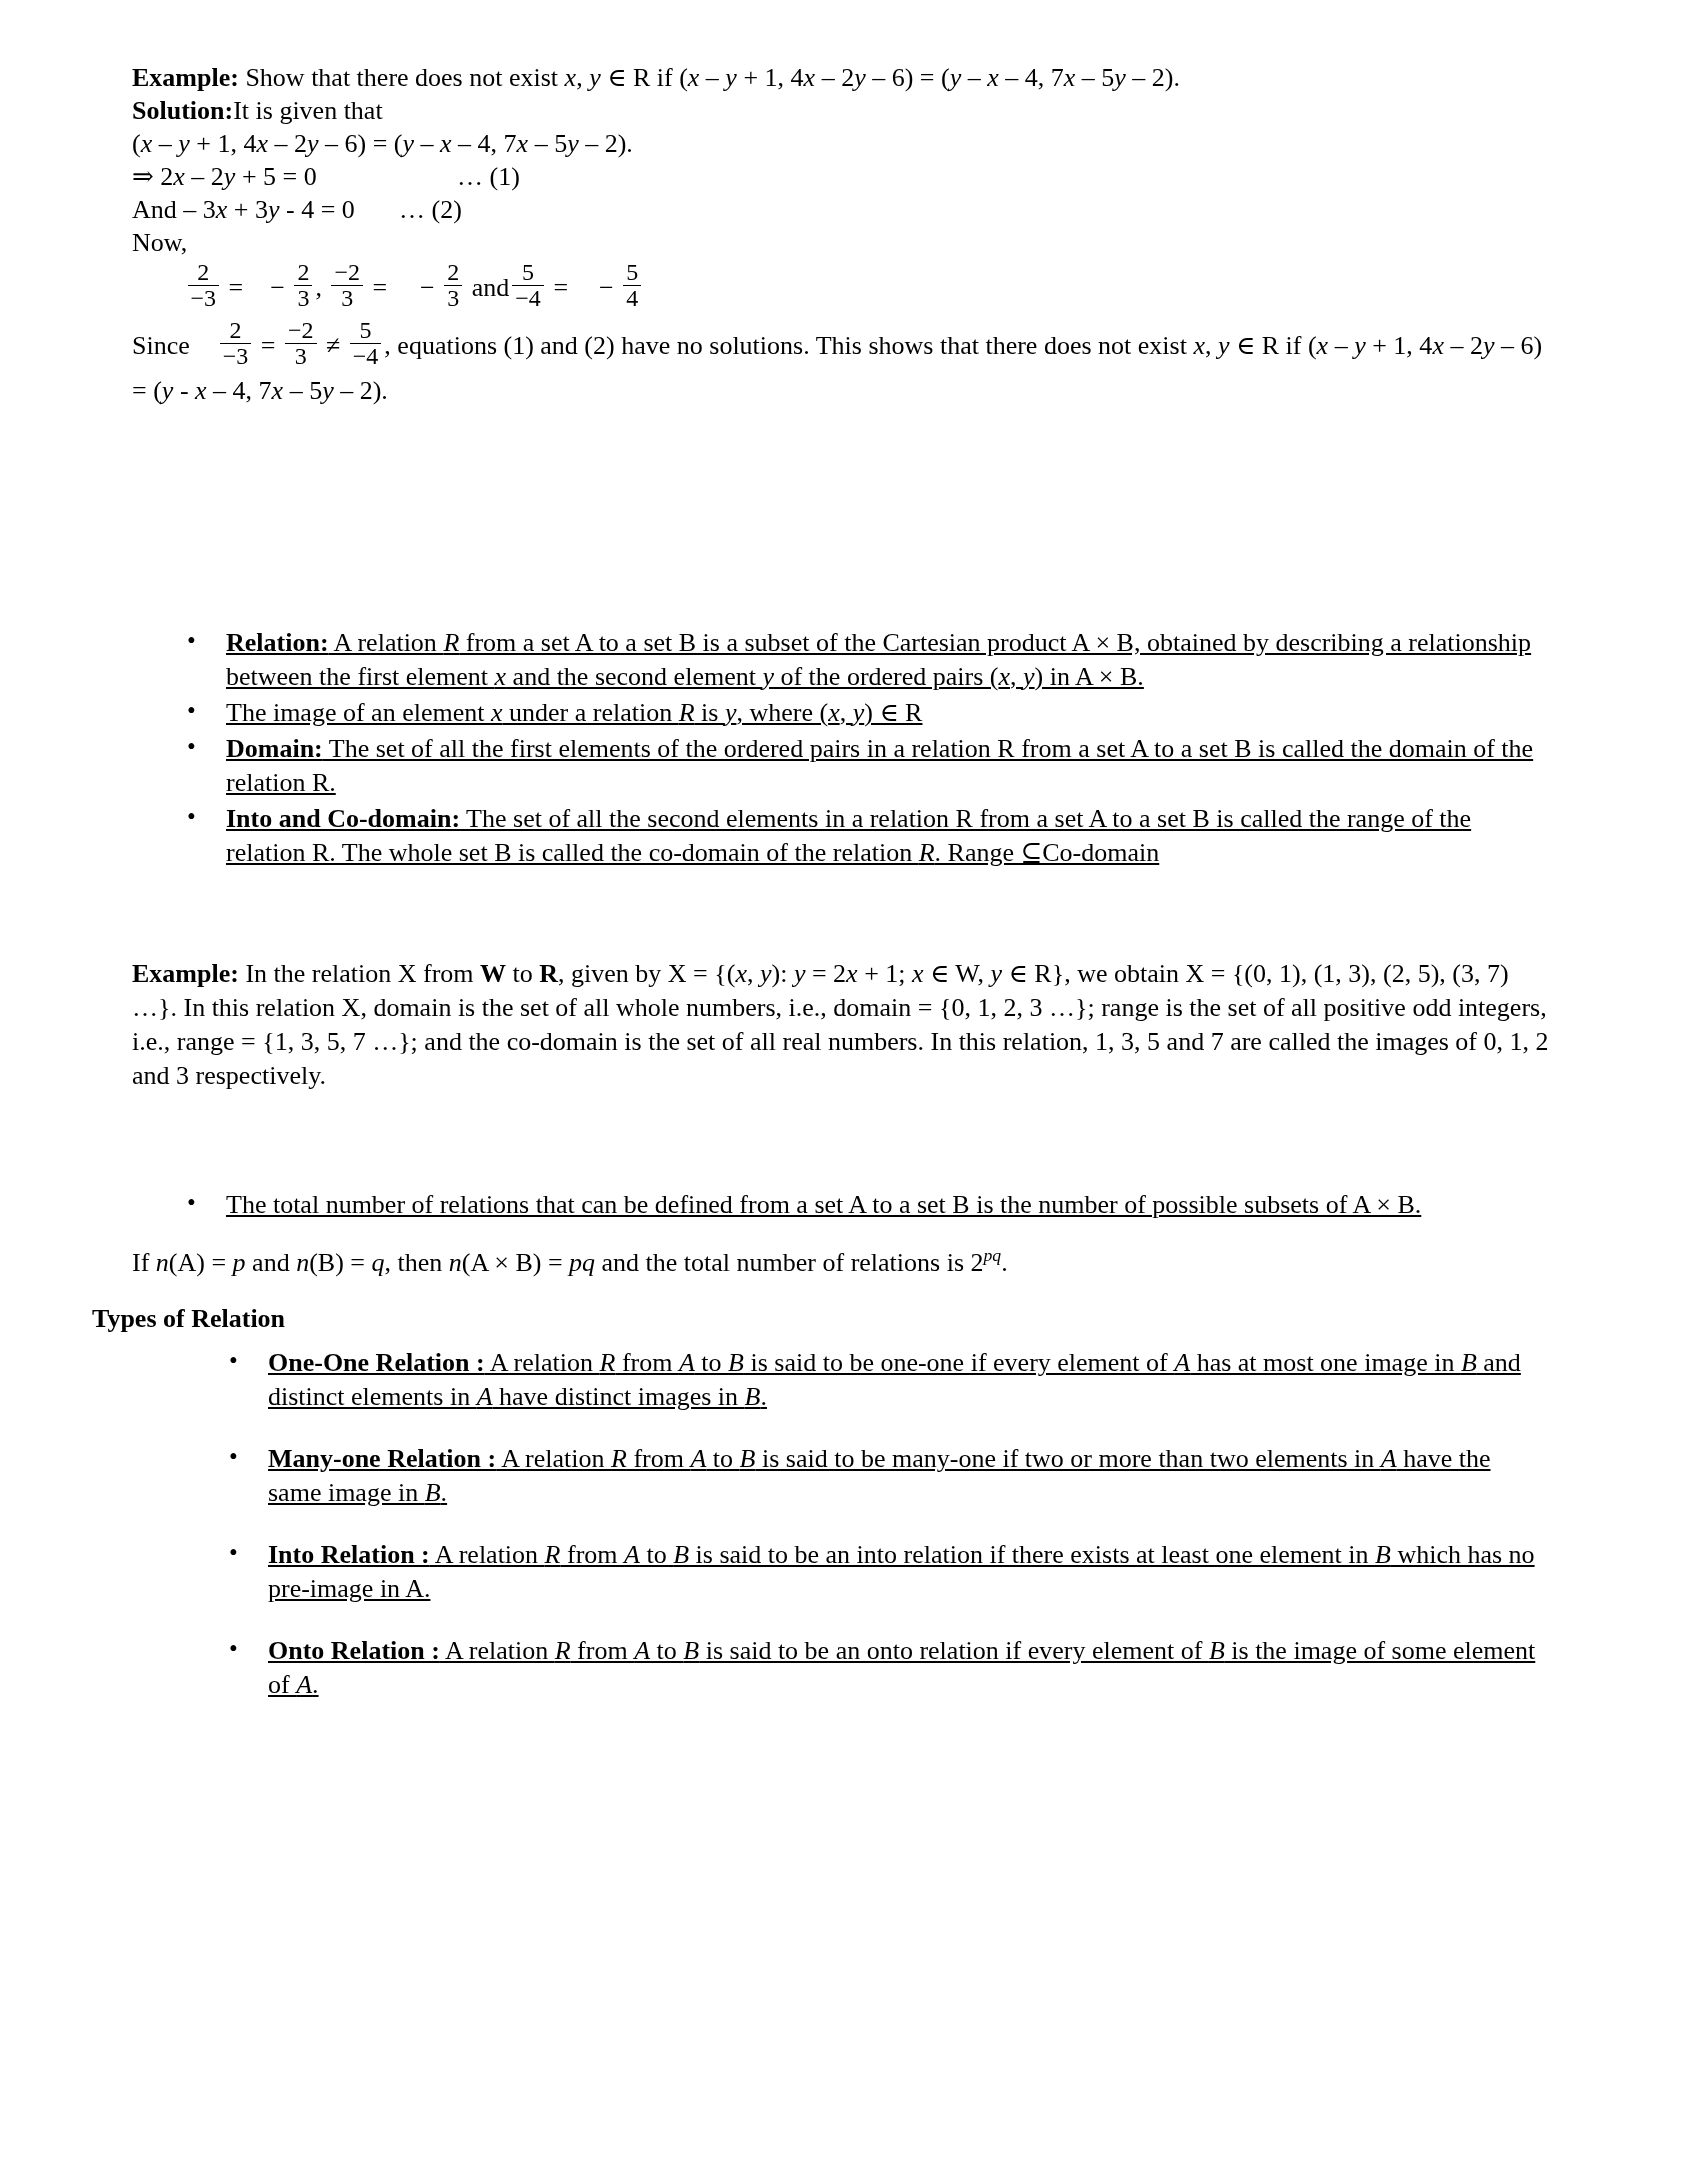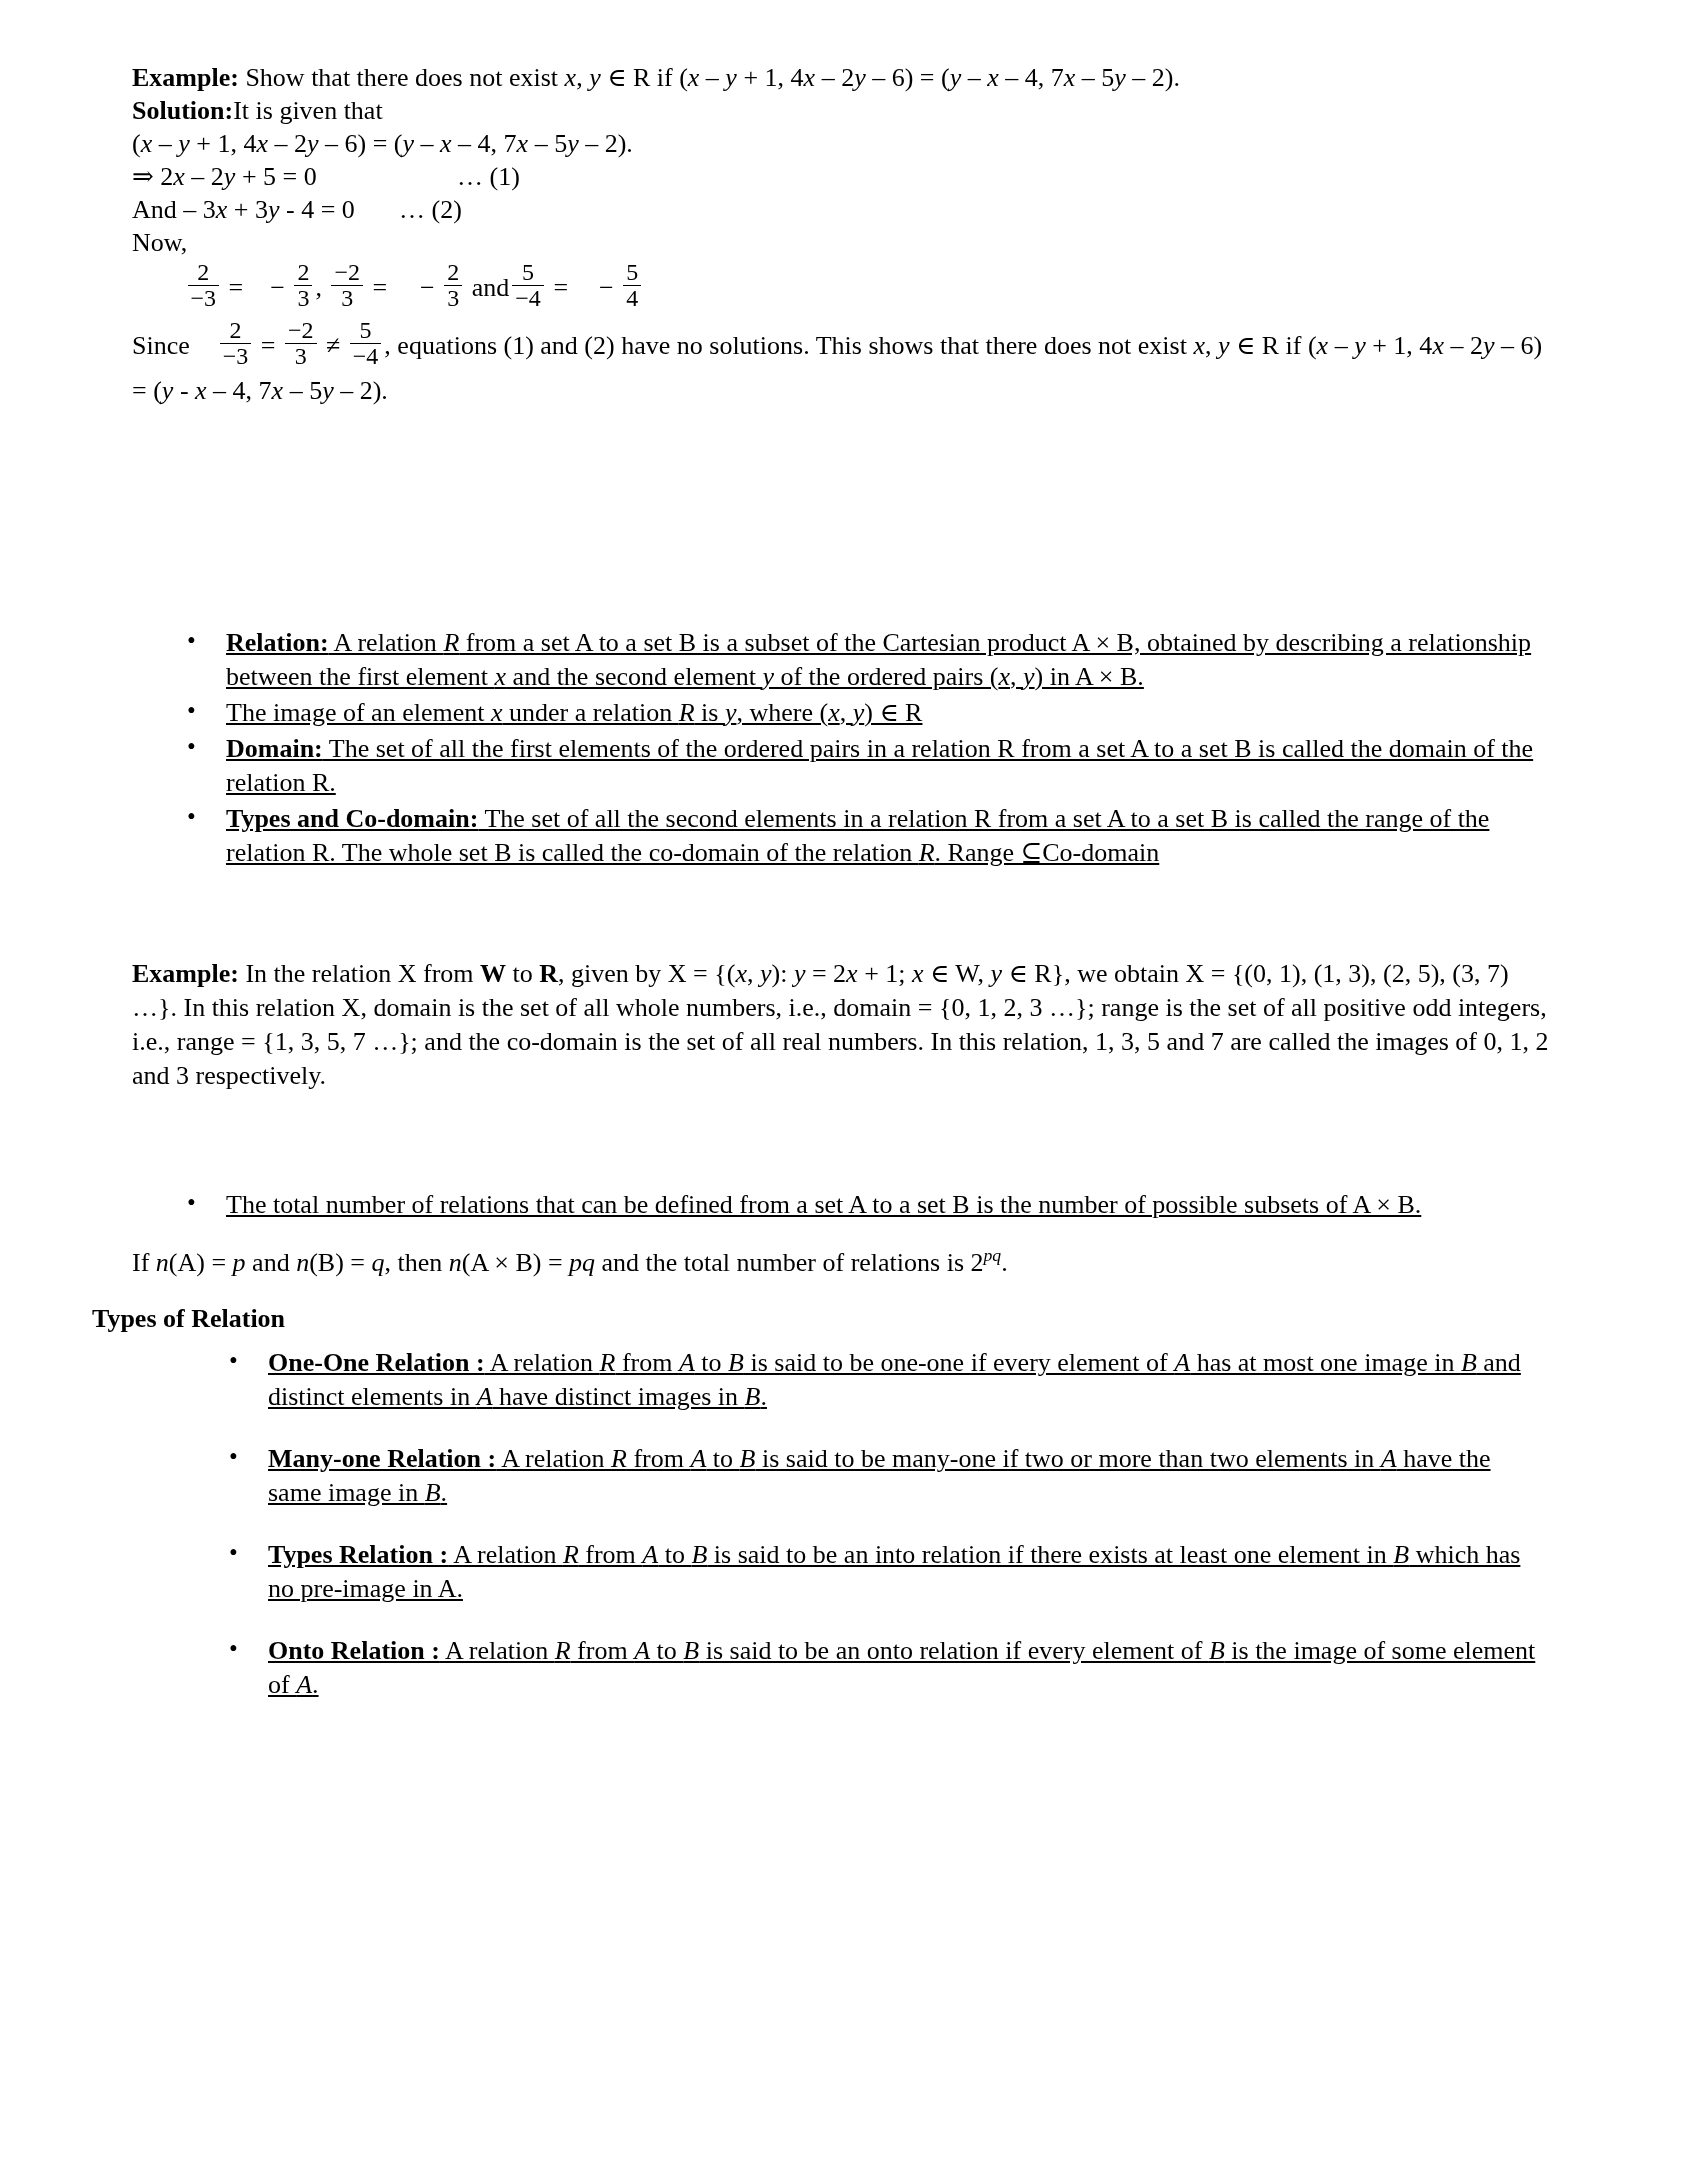--- a/index.html
+++ b/index.html
@@ -225,21 +225,21 @@
       <li>
         <b>Relation:</b><span> A relation <i>R</i> from a set A to a set B is a subset of the Cartesian product A × B, obtained by describing a relationship between the first element <i>x</i> and the second element <i>y</i> of the ordered pairs (<i>x</i>, <i>y</i>) in A × B.</span>
       </li>
       <li>
         <span>The image of an element <i>x</i> under a relation <i>R</i> is <i>y</i>, where (<i>x</i>, <i>y</i>) ∈ R</span>
       </li>
       <li>
         <b>Domain:</b><span> The set of all the first elements of the ordered pairs in a relation R from a set A to a set B is called the domain of the relation R.</span>
       </li>
       <li>
-        <b>Types and Co-domain:</b><span> The set of all the second elements in a relation R from a set A to a set B is called the range of the relation R. The whole set B is called the co-domain of the relation <i>R</i>. Range ⊆Co-domain</span>
+        <b>Into and Co-domain:</b><span> The set of all the second elements in a relation R from a set A to a set B is called the range of the relation R. The whole set B is called the co-domain of the relation <i>R</i>. Range ⊆Co-domain</span>
       </li>
     </ul>
 
     <div class="gap-l"></div>
 
     <div class="para">
       <b>Example:</b><span> In the relation X from <b>W</b> to <b>R</b>, given by X = {(<i>x</i>, <i>y</i>): <i>y</i> = 2<i>x</i> + 1; <i>x</i> ∈ W, <i>y</i> ∈ R}, we obtain X = {(0, 1), (1, 3), (2, 5), (3, 7) …}. In this relation X, domain is the set of all whole numbers, i.e., domain = {0, 1, 2, 3 …}; range is the set of all positive odd integers, i.e., range = {1, 3, 5, 7 …}; and the co-domain is the set of all real numbers. In this relation, 1, 3, 5 and 7 are called the images of 0, 1, 2 and 3 respectively.</span>
     </div>
 
     <div class="gap-l"></div>
@@ -264,21 +264,21 @@
     <div class="gap-xs"></div>
 
     <ul class="bullets spaced types">
       <li>
         <b>One-One Relation :</b><span> A relation <i>R</i> from <i>A</i> to <i>B</i> is said to be one-one if every element of <i>A</i> has at most one image in <i>B</i> and distinct elements in <i>A</i> have distinct images in <i>B</i>.</span>
       </li>
       <li>
         <b>Many-one Relation :</b><span> A relation <i>R</i> from <i>A</i> to <i>B</i> is said to be many-one if two or more than two elements in <i>A</i> have the same image in <i>B</i>.</span>
       </li>
       <li>
-        <b>Types Relation :</b><span> A relation <i>R</i> from <i>A</i> to <i>B</i> is said to be an into relation if there exists at least one element in <i>B</i> which has no pre-image in A.</span>
+        <b>Into Relation :</b><span> A relation <i>R</i> from <i>A</i> to <i>B</i> is said to be an into relation if there exists at least one element in <i>B</i> which has no pre-image in A.</span>
       </li>
       <li>
         <b>Onto Relation :</b><span> A relation <i>R</i> from <i>A</i> to <i>B</i> is said to be an onto relation if every element of <i>B</i> is the image of some element of <i>A</i>.</span>
       </li>
     </ul>
 
   </div>
 </div>
 
 

